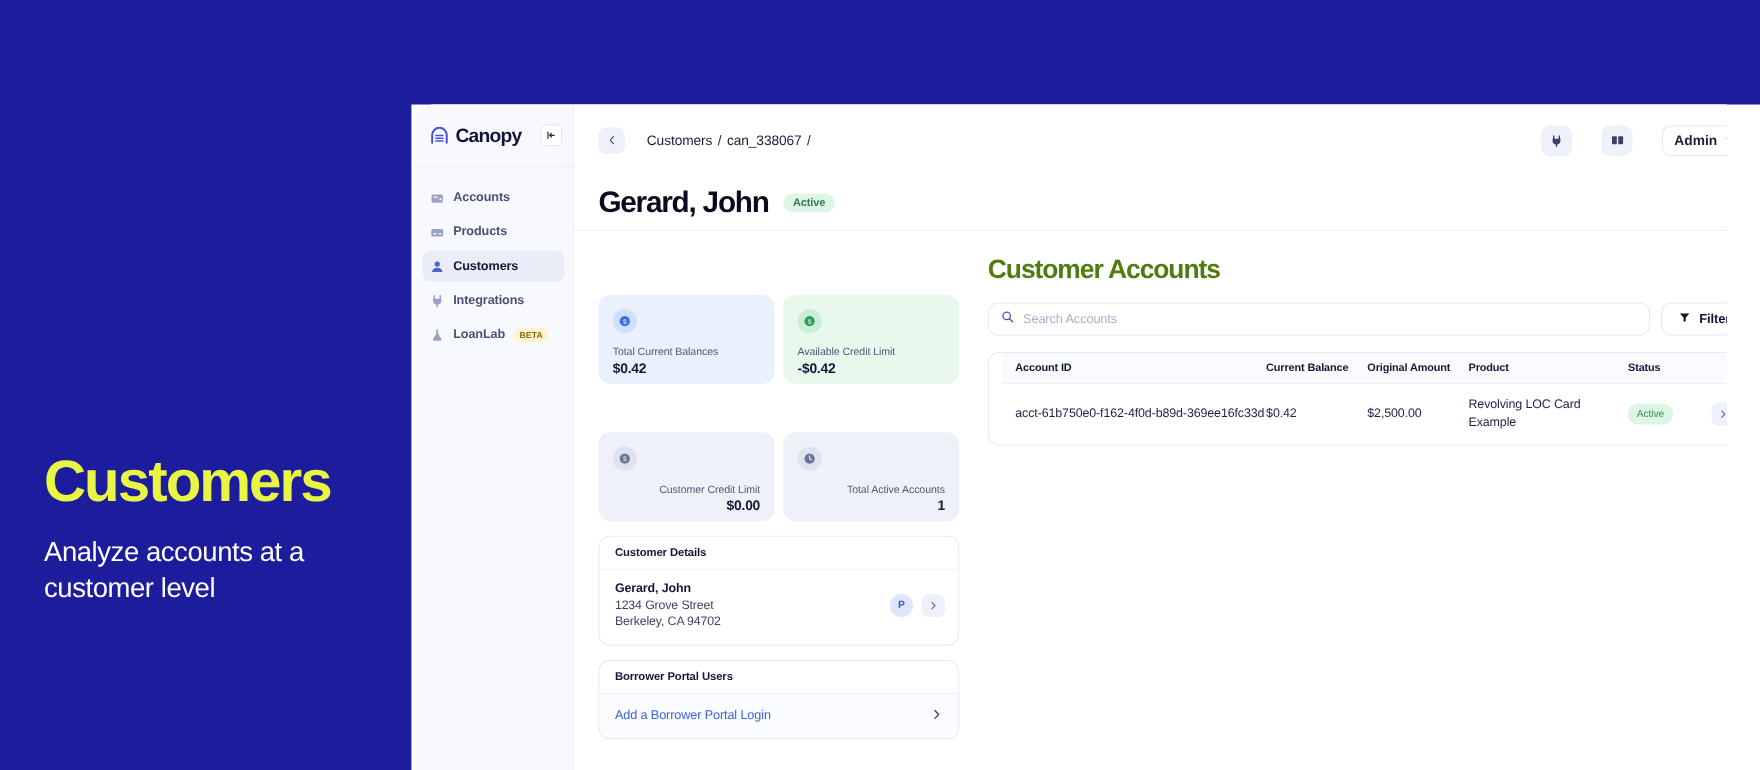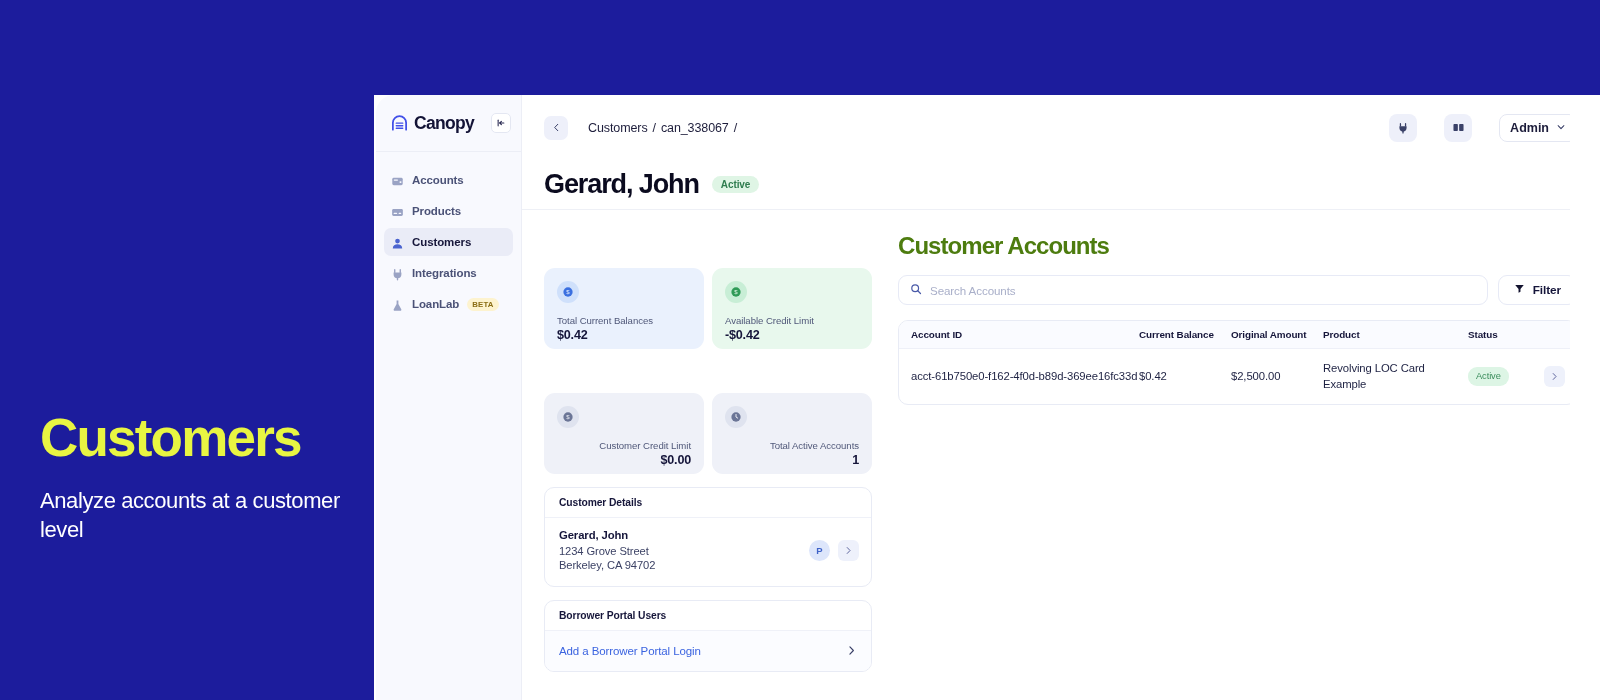--- a/index.html
+++ b/index.html
@@ -36,21 +36,21 @@
   .promo-title {
     font-size: 53px;
     font-weight: 700;
     letter-spacing: -1.8px;
     color: #e8f542;
     line-height: 1.05;
     white-space: nowrap;
   }
   .promo-sub {
     margin-top: 20px;
-    font-size: 22px;
+    font-size: 25px;
     font-weight: 400;
     line-height: 1.32;
     letter-spacing: -0.4px;
     color: #ffffff;
   }
 
   
   .app {
     position: absolute;
     left: 376px; top: 95px;
@@ -352,20 +352,21 @@
     cursor: pointer;
     letter-spacing: -0.1px;
   }
 
   .table {
     margin-top: 15px;
     border: 1px solid #e8ebf5;
     border-radius: 10px;
     overflow: hidden;
     background: #ffffff;
+    padding-left: 12px;
   }
   .thead {
     display: flex;
     background: #fafbff;
     border-bottom: 1px solid #eef0f8;
     padding: 8px 0;
   }
   .th {
     font-size: 9.9px;
     font-weight: 700;

